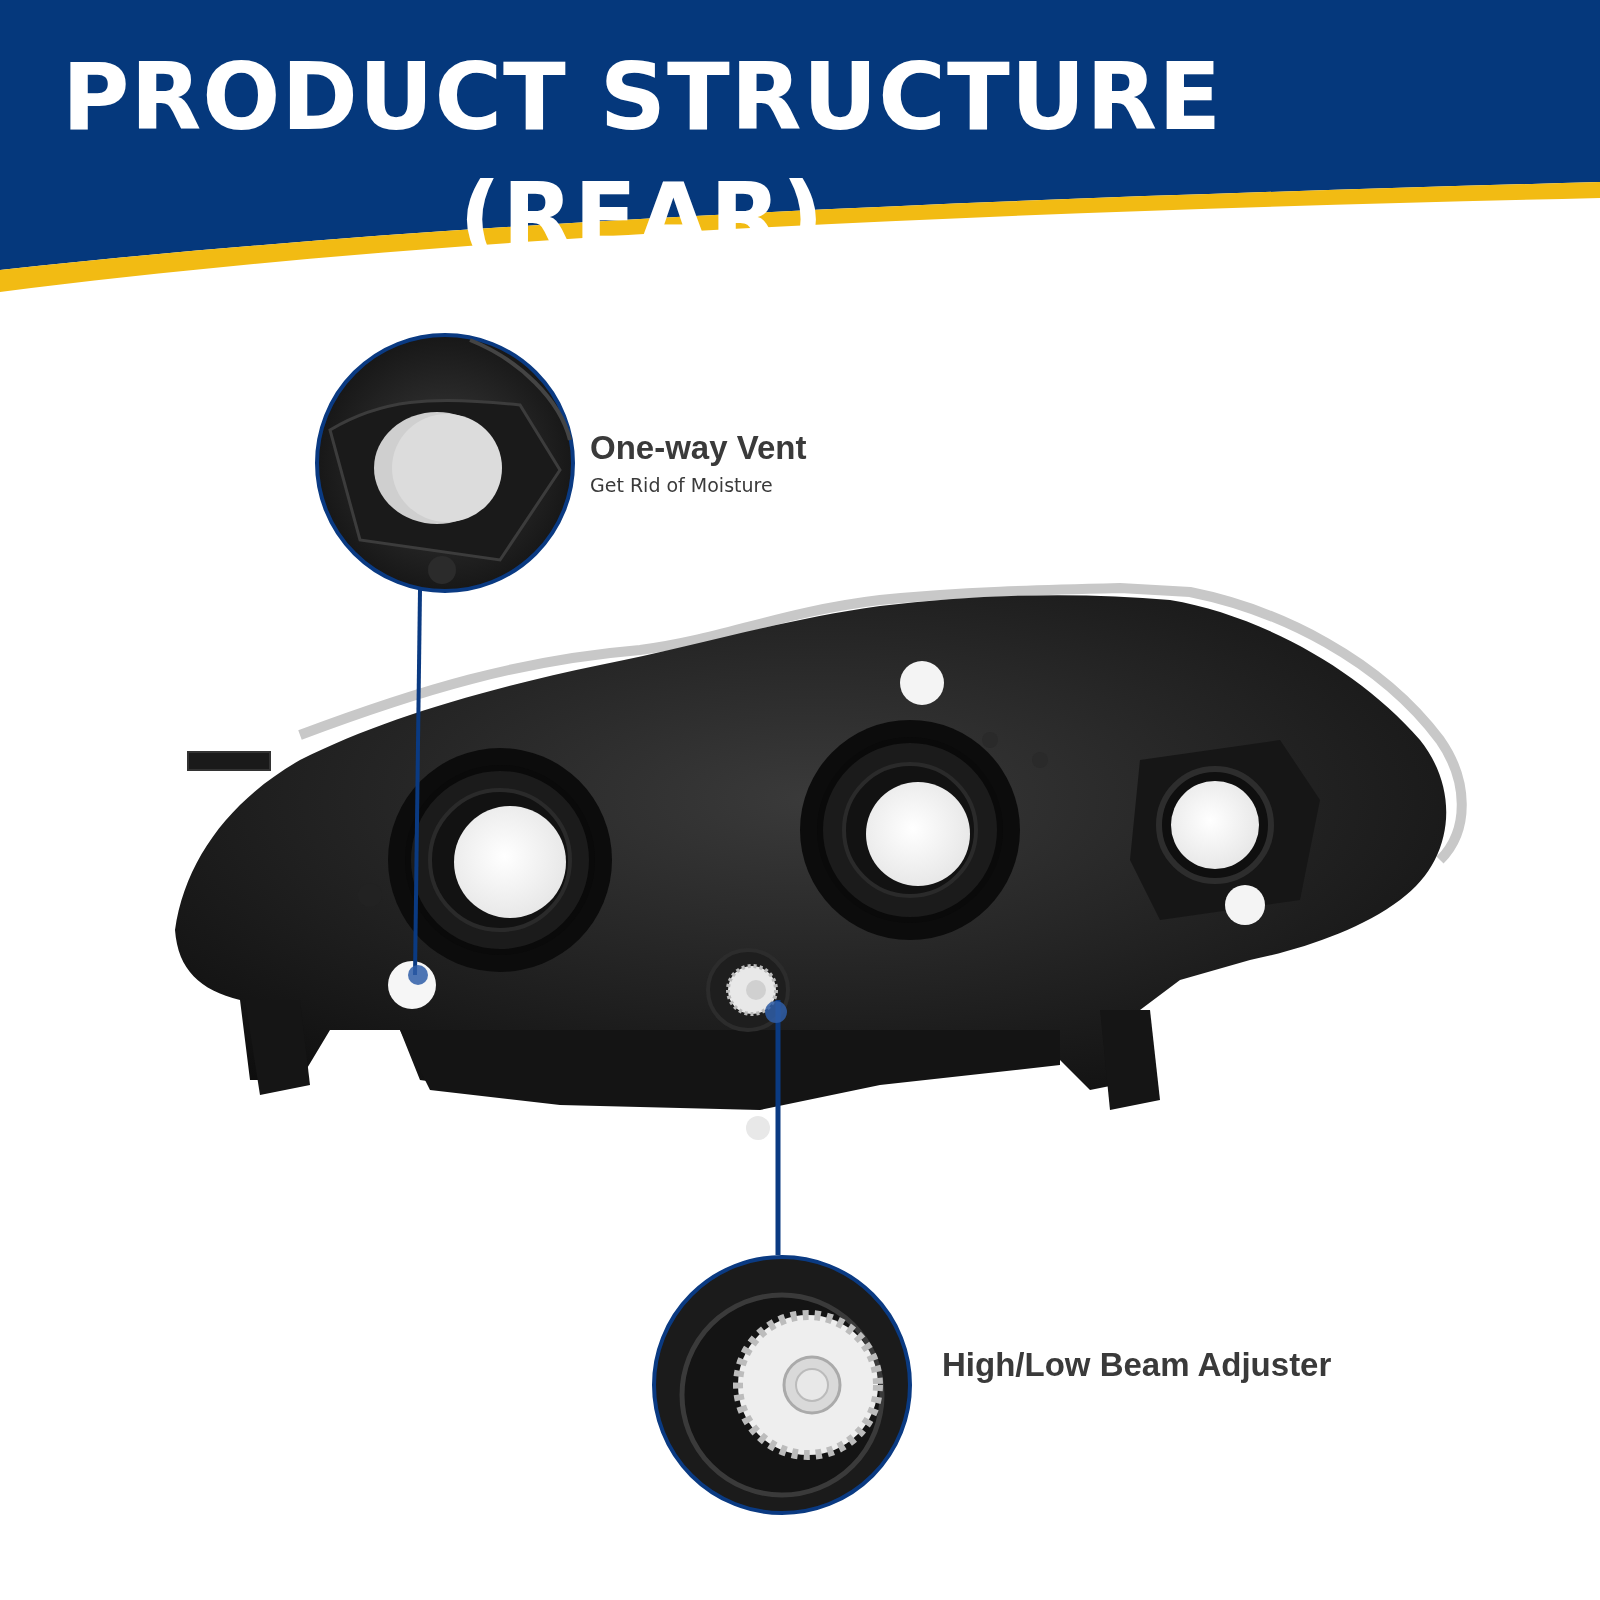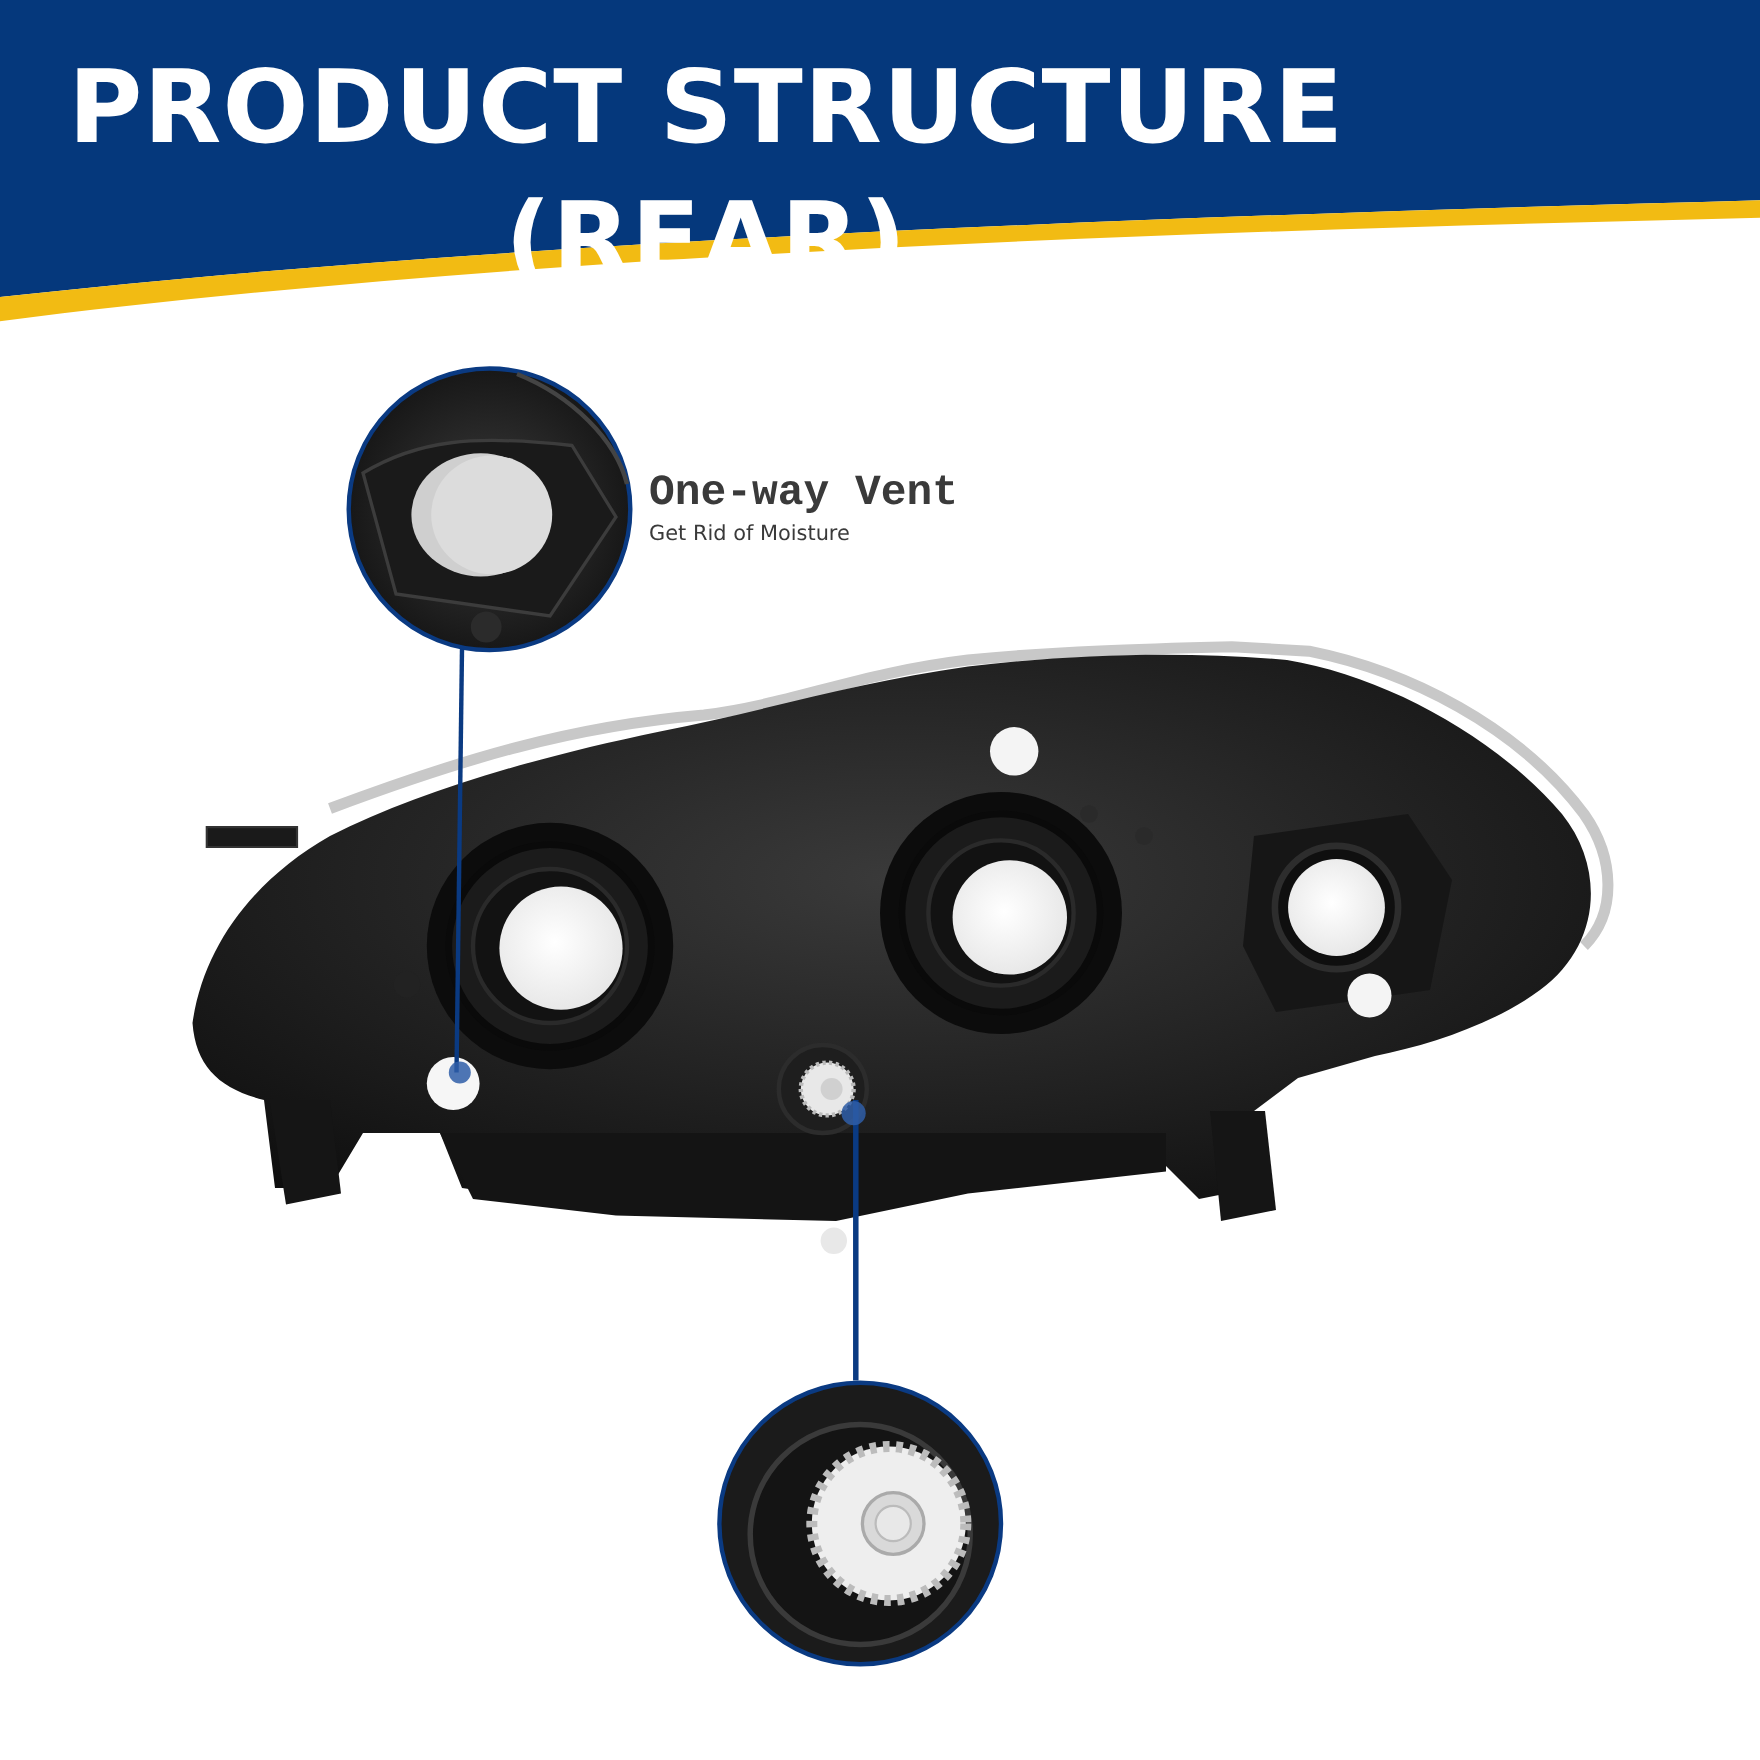--- a/index.html
+++ b/index.html
@@ -2,21 +2,21 @@
 <html><head>
 <meta charset="utf-8">
 <style>
   html, body { margin:0; padding:0; }
   body { width:1600px; height:1600px; background:#ffffff; position:relative; overflow:hidden; font-family:"DejaVu Sans","Liberation Sans",sans-serif; }
   .banner { position:absolute; left:0; top:0; width:1600px; height:300px; }
   .banner svg { position:absolute; left:0; top:0; }
   .title { position:absolute; left:0; top:38px; width:1284px; text-align:center; color:#ffffff; font-weight:bold; font-size:92px; letter-spacing:1px; font-family:"DejaVu Sans",sans-serif; line-height:120px; }
   .product { position:absolute; left:0; top:0; }
   .callout { position:absolute; }
-  .callout-title { color:#3a3a3a; font-weight:bold; font-size:39px; line-height:40px; white-space:nowrap; font-family:Liberation Mono, monospace; }
+  .callout-title { color:#3a3a3a; font-weight:bold; font-size:33px; line-height:40px; white-space:nowrap; font-family:Liberation Sans, sans-serif; }
   .callout-sub { color:#3a3a3a; font-size:19px; line-height:34px; white-space:nowrap; font-family:"DejaVu Sans",sans-serif; }
 </style>
 </head>
 <body>
 
 <div class="banner">
   <svg width="1600" height="300" viewBox="0 0 1600 300">
     <path d="M0 0 H1600 V182 C1100 196 500 215 0 270 Z" fill="#05387c"></path>
     <path d="M0 270 C500 215 1100 196 1600 182 V198 C1100 210 500 228 0 292 Z" fill="#f2bb13"></path>
   </svg>
@@ -101,13 +101,14 @@
     <circle cx="812" cy="1385" r="16" fill="#e8e8e8" stroke="#bbbbbb" stroke-width="2"></circle>
   </g>
 </svg>
 
 <div class="callout" style="left:590px; top:428px;">
   <div class="callout-title">One-way Vent</div>
   <div class="callout-sub">Get Rid of Moisture</div>
 </div>
 
 <div class="callout" style="left:942px; top:1345px;">
+  <div class="callout-title">High/Low Beam Adjuster</div>
 </div>
 
 </body></html>

